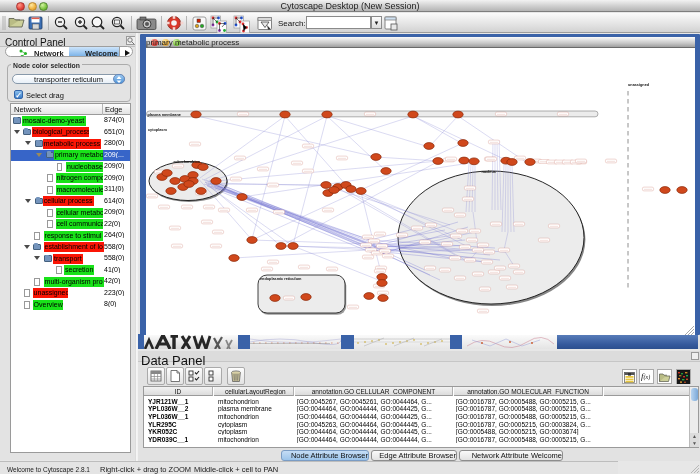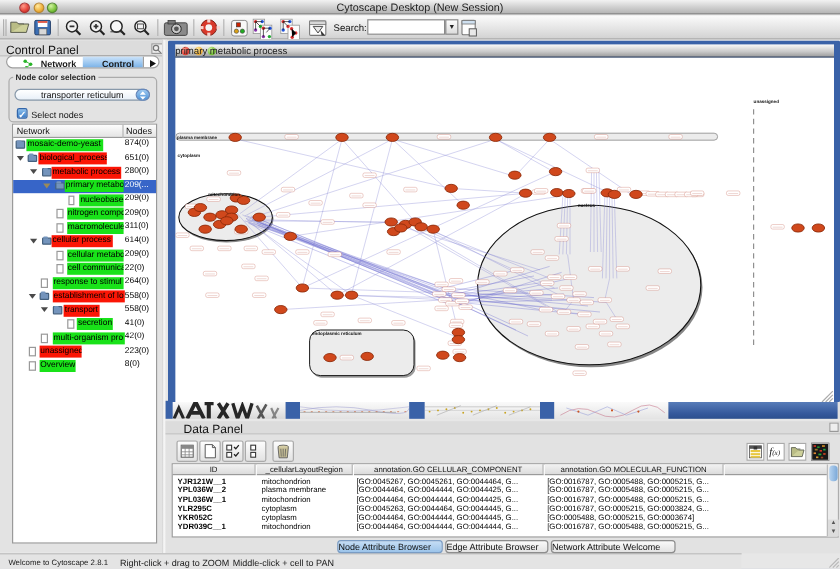--- a/index.html
+++ b/index.html
@@ -43,21 +43,21 @@
 
 #dpanel{left:138px;top:351px;width:562px;height:110px;background:#e2e2e2}
 #dphead{position:absolute;left:0;top:0;width:562px;height:11px;background:#dcdcdc;border-bottom:1px solid #c6c6c6}
 .dbtn{position:absolute;top:16px;width:18px;height:18px;background:linear-gradient(#fdfdfd,#e2e2e2);border:1px solid #aaa;border-radius:2px}
 .dbtn2{position:absolute;top:18px;width:15px;height:15px;background:#fff;border:1px solid #aaa}
 #dtable{position:absolute;left:5px;top:35px;width:556px;height:62px;background:#fff;border:1px solid #9a9a9a}
 .dth{position:absolute;top:0;height:9px;background:linear-gradient(#f2f2f2,#dcdcdc);border-right:1px solid #b0b0b0;border-bottom:1px solid #9a9a9a;font-size:6.5px;text-align:center;color:#111;overflow:hidden}
 .dtr{position:absolute;height:7.7px;font-size:6.5px;color:#000;white-space:nowrap}
 .dtc{position:absolute;top:0;overflow:hidden}
 
-.btab{position:absolute;top:450px;height:11px;font-size:7.5px;line-height:10px;text-align:left;border:1px solid #8d8d8d;border-radius:3px;background:linear-gradient(#fafafa,#e2e2e2);color:#111}
+.btab{position:absolute;top:450px;height:11px;font-size:7.5px;line-height:10px;text-align:right;border:1px solid #8d8d8d;border-radius:3px;background:linear-gradient(#fafafa,#e2e2e2);color:#111}
 </style></head>
 <body>
 <div id="stage">
 
 <div class="abs" id="mactb">
  <div class="light" style="left:16px;background:radial-gradient(circle at 35% 30%,#ff9a8a,#e4443a 60%,#b02820);border:0.5px solid #a33"></div>
  <div class="light" style="left:27.5px;background:radial-gradient(circle at 35% 30%,#ffe9a0,#efb13c 60%,#c88a20);border:0.5px solid #b83"></div>
  <div class="light" style="left:39px;background:radial-gradient(circle at 35% 30%,#d2f2a0,#7cc43e 60%,#4e9a20);border:0.5px solid #583"></div>
  <div class="t">Cytoscape Desktop (New Session)</div>
 </div>
@@ -165,39 +165,39 @@
 </div>
 <div class="abs" id="tabbar">
  <div id="mosaictab"></div>
  <svg class="abs" style="left:13px;top:1.5px" width="9" height="9">
         <circle cx="2" cy="2" r="1.5" fill="#2ab42a"></circle>
         <circle cx="6.5" cy="4.5" r="1.5" fill="#2ab42a"></circle>
         <circle cx="3" cy="7.5" r="1.5" fill="#2ab42a"></circle>
         <path d="M2 2 L6.5 4.5 L3 7.5" stroke="#2ab42a" stroke-width="0.7" fill="none"></path>
       </svg>
  <div class="cpt" style="left:28px">Network</div>
- <div class="cpt" style="left:79px">Control</div>
+ <div class="cpt" style="left:79px">Welcome</div>
  <div style="position:absolute;left:113px;top:0;width:1px;height:11px;background:#9e9e9e"></div>
  <div style="position:absolute;left:119px;top:2.5px;width:0;height:0;border-top:3px solid transparent;border-bottom:3px solid transparent;border-left:5px solid #111"></div>
 </div>
 <div class="abs" id="grpbox"></div>
 <div class="abs" id="grplab">Node color selection</div>
 <div class="abs" id="combo">transporter reticulum</div>
 <div class="abs" id="combobtn">
       <svg width="10" height="8" style="position:absolute;left:0;top:1px">
         <path d="M5 0 L7.5 3 L2.5 3 Z" fill="#fff"></path>
         <path d="M5 7 L7.5 4.5 L2.5 4.5 Z" fill="#fff"></path>
       </svg>
     </div>
 <div class="abs" id="check">✓</div>
-<div class="abs" id="checklab">Select nodes</div>
+<div class="abs" id="checklab">Select drag</div>
 <div class="abs" id="tree">
  <div id="treehead">
         <span style="position:absolute;left:3px;top:1px">Network</span>
-        <span style="position:absolute;left:94px;top:1px">Nodes</span>
+        <span style="position:absolute;left:94px;top:1px">Edge</span>
         <span style="position:absolute;left:91px;top:0;width:1px;height:11px;background:#b5b5b5"></span>
       </div>
  <div class="trow" style="top:11px">
         <span class="fold" style="left:2px"></span>
         <span class="chip grn" style="left:11px;width:64px">mosaic-demo-yeast</span>
         <span class="cnt" style="">874(0)</span>
       </div>
  <div class="trow" style="top:22.5px">
         <span class="arr" style="left:3px"></span>
         <span class="fold" style="left:12px"></span>
@@ -934,21 +934,21 @@
   <text x="628" y="86" font-family="Liberation Sans" font-size="3.8" font-weight="bold" fill="#111">unassigned</text>
   <g stroke="#aaa" stroke-width="1">
         <line x1="685" y1="335" x2="694" y2="326"></line>
         <line x1="688" y1="335" x2="694" y2="329"></line>
         <line x1="691" y1="335" x2="694" y2="332"></line>
       </g>
   </svg>
 
 <div class="abs" id="dpanel">
  <div id="dphead">
-        <div style="position:absolute;left:15px;top:1.5px;font-size:10px;color:#111">Data Panel</div>
+        <div style="position:absolute;left:3px;top:1.5px;font-size:13px;color:#111">Data Panel</div>
  <svg style="position:absolute;left:553px;top:1px" width="8" height="8">
           <rect x="0.5" y="0.5" width="7" height="7" fill="#eee" stroke="#999"></rect>
         </svg>
       </div>
  <div class="dbtn" style="left:9px"><svg width="16" height="16" viewBox="0 0 16 16">
           <rect x="3" y="3" width="10" height="10" fill="#fff" stroke="#555" stroke-width="0.8"></rect>
           <rect x="3" y="3" width="10" height="3" fill="#888"></rect>
           <line x1="3" y1="8.5" x2="13" y2="8.5" stroke="#888" stroke-width="0.7"></line>
           <line x1="3" y1="11" x2="13" y2="11" stroke="#888" stroke-width="0.7"></line>
           <line x1="6.3" y1="3" x2="6.3" y2="13" stroke="#888" stroke-width="0.7"></line>

